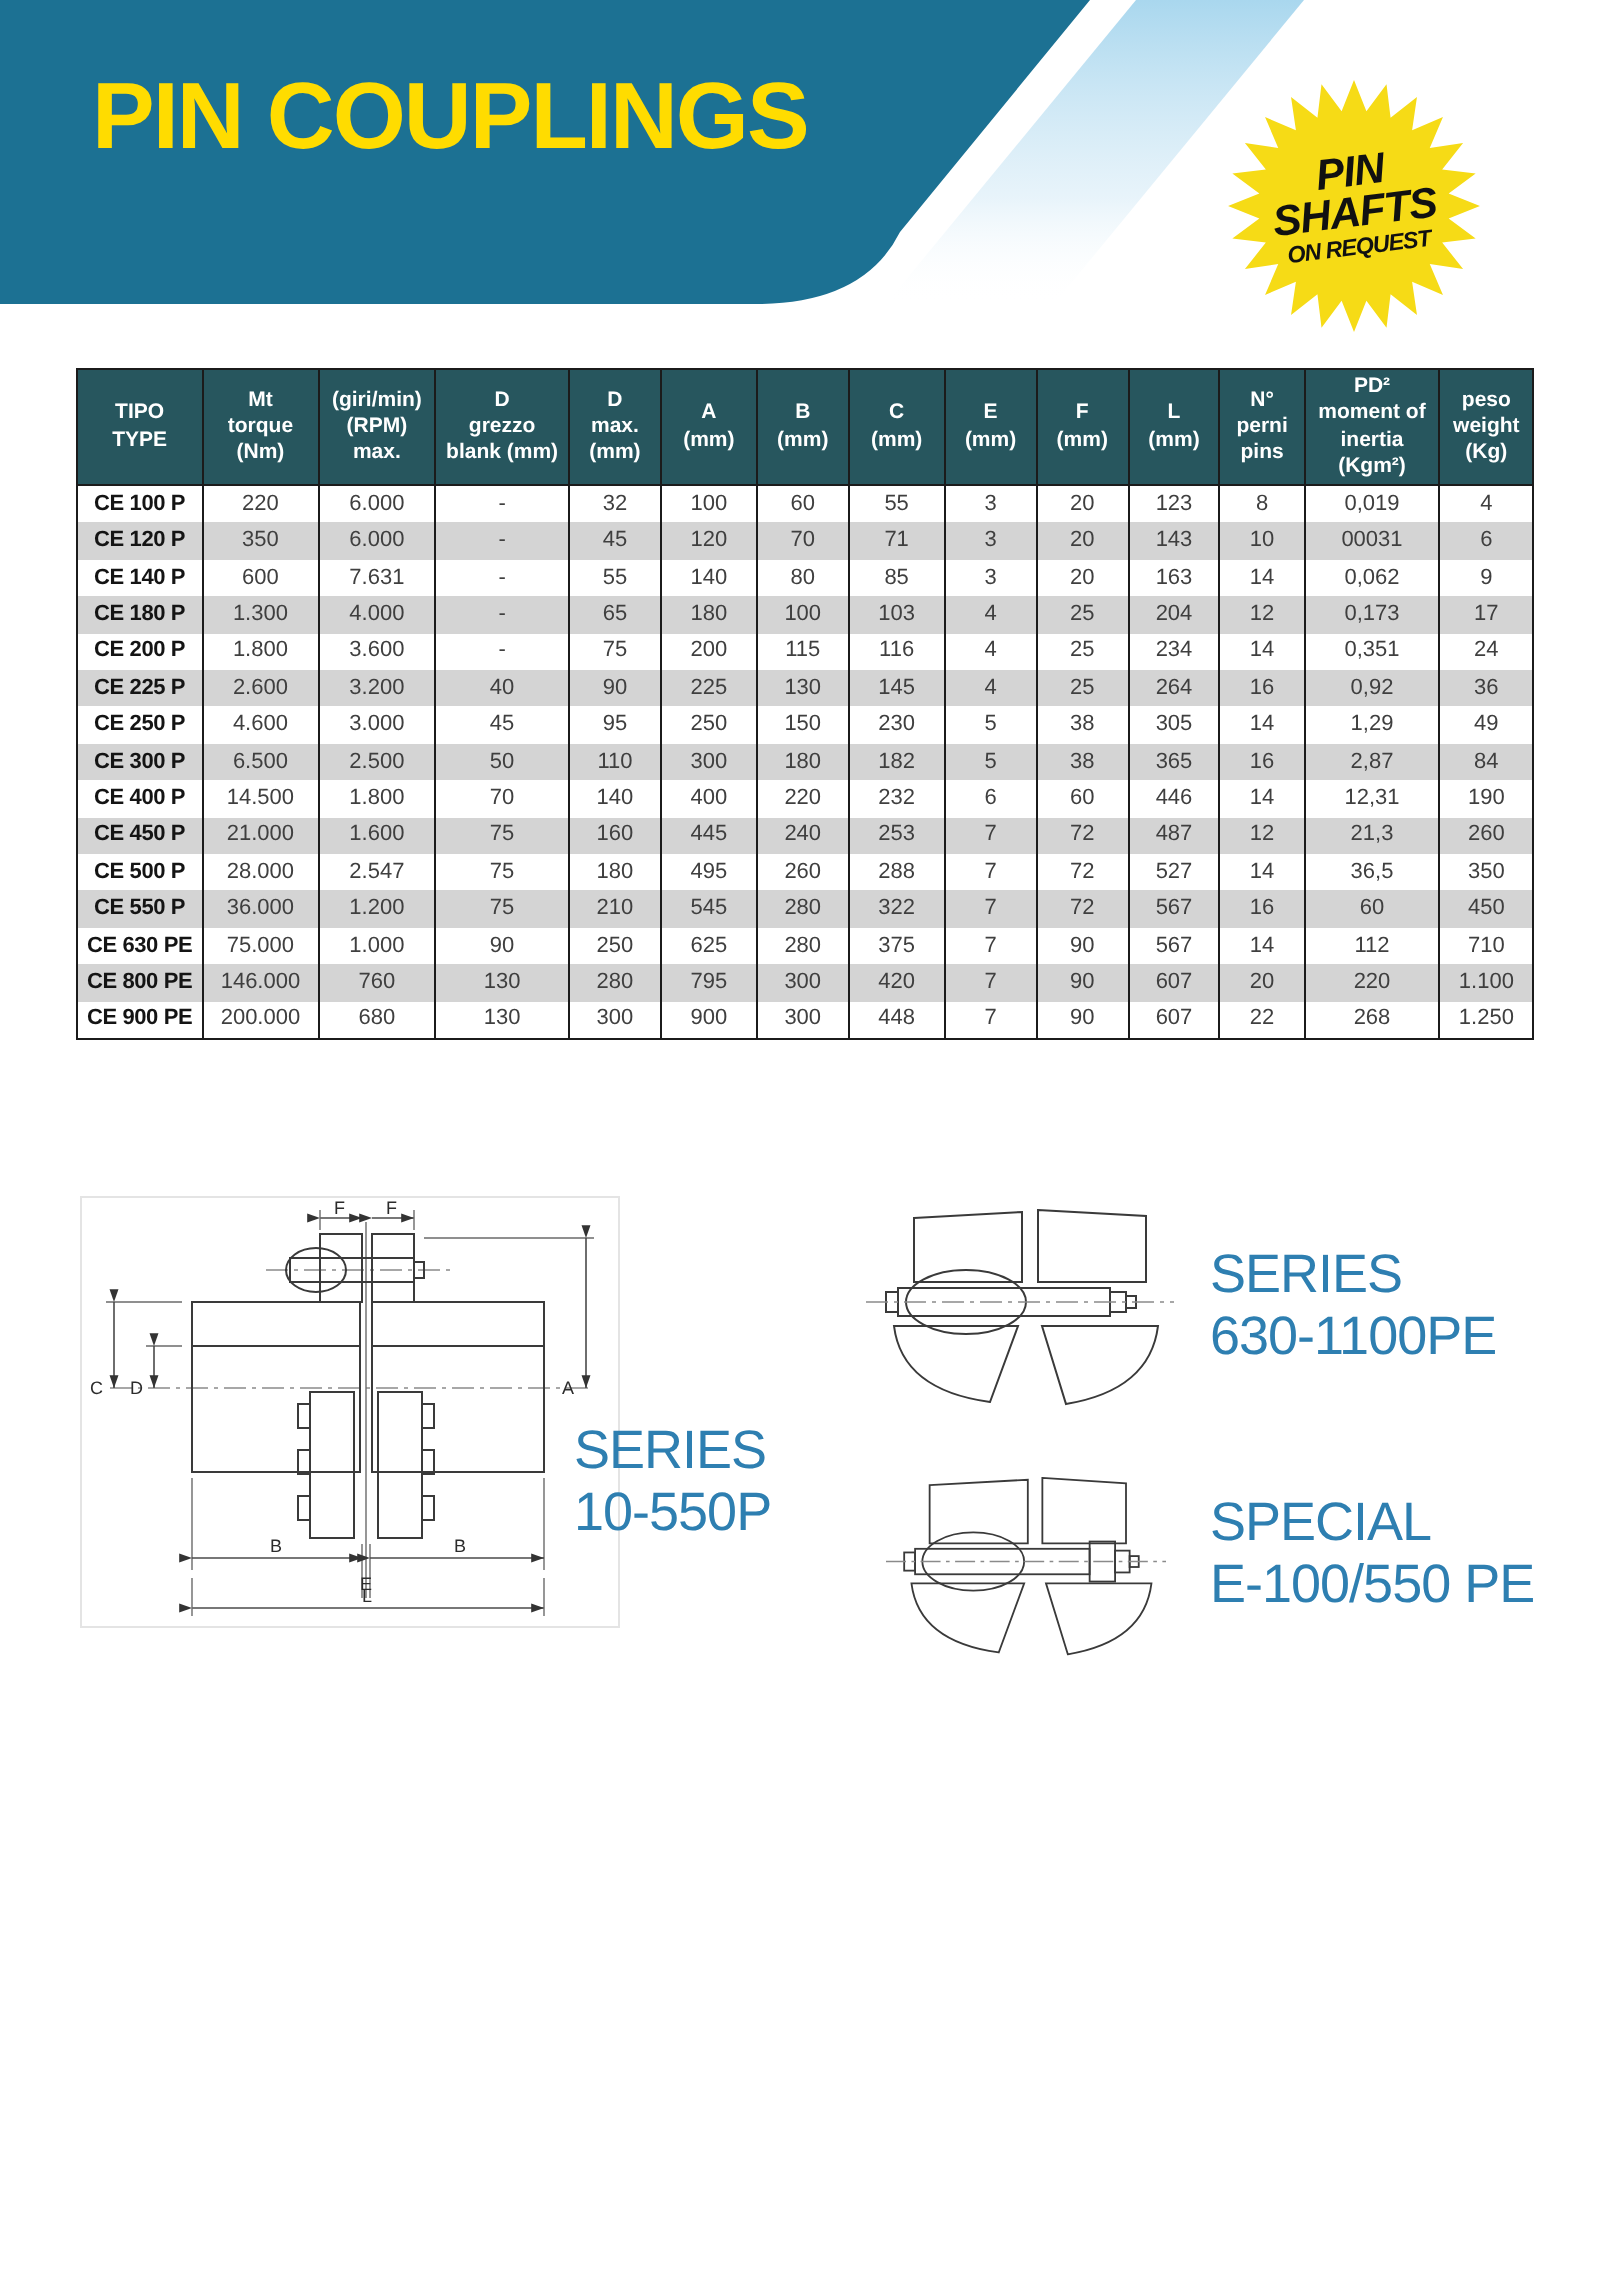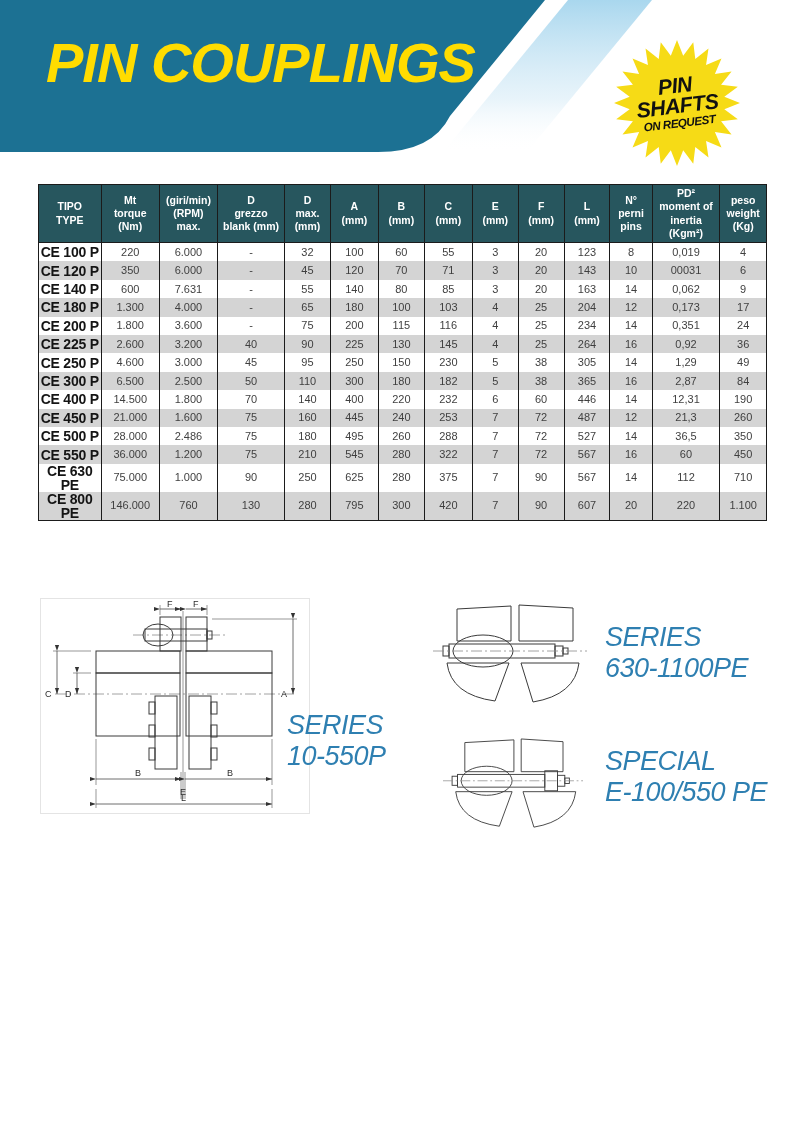--- a/index.html
+++ b/index.html
@@ -9,47 +9,47 @@
   }
   html,body{margin:0;padding:0}
   body{
     width:800px;height:1139px;position:relative;overflow:hidden;background:#fff;
     font-family:"Liberation Sans",sans-serif;
   }
   
   .banner-svg{position:absolute;left:0;top:0;width:800px;height:160px;display:block}
   .page-title{
     position:absolute;left:46px;top:30px;width:520px;
-    font-size:56px;font-weight:bold;font-style:italic;color:var(--yellow);
+    font-size:47px;font-weight:bold;color:var(--yellow);
     letter-spacing:-1px;white-space:nowrap;
   }
   .badge-svg{position:absolute;left:612px;top:38px;width:130px;height:130px}
   .badge-text{font-weight:bold;font-style:italic;fill:#111;text-anchor:middle;
     font-family:"Liberation Sans",sans-serif;letter-spacing:-0.5px}
   
   .table-wrap{position:absolute;left:38px;top:184px;width:729px}
   table.spec{border-collapse:collapse;table-layout:fixed;width:100%;border:1px solid var(--line)}
   table.spec th{
     background:var(--header-teal);color:#fff;font-size:10.5px;font-weight:bold;
     text-align:center;vertical-align:middle;height:53px;padding:2px 1px;
     border-left:1px solid var(--line);border-bottom:1px solid var(--line);
   }
   table.spec th:first-child, table.spec td:first-child{border-left:none}
   table.spec th div{line-height:1.25}
   table.spec td{
     font-size:11px;color:#3f3f3f;text-align:center;vertical-align:middle;
     height:18.42px;padding:0 1px;line-height:1;border-left:1px solid var(--line);
   }
-  table.spec td.type-cell{font-weight:bold;color:#141414;font-size:14px;letter-spacing:-0.2px}
+  table.spec td.type-cell{font-weight:bold;color:#141414;font-size:11px;letter-spacing:-0.2px}
   table.spec tbody tr:nth-child(even){background:var(--stripe)}
   
   .drawing{position:absolute}
   .main-draw{left:40px;top:598px;border:1px solid #e4e4e4}
   .series-caption{
-    position:absolute;color:var(--blue);font-style:italic;font-size:27px;
+    position:absolute;color:var(--blue);font-size:27px;
     line-height:1.16;letter-spacing:-0.5px;white-space:nowrap;
   }
   .cap-main{left:287px;top:710px}
   .cap-pe{left:605px;top:622px}
   .cap-special{left:605px;top:746px}
   .dim-text{font-family:"Liberation Sans",sans-serif;font-size:9px;fill:#2c2c2c}
   .thin{stroke:var(--draw);stroke-width:1;fill:none}
   .thinner{stroke:#6a6a6a;stroke-width:.7;fill:none}
   .cl{stroke:#8a8a8a;stroke-width:.8;fill:none;stroke-dasharray:11 3 2 3}
   .dim{stroke:#4a4a4a;stroke-width:.8;fill:none}
@@ -322,21 +322,21 @@
           <td>7</td>
           <td>72</td>
           <td>487</td>
           <td>12</td>
           <td>21,3</td>
           <td>260</td>
         </tr>
         <tr>
           <td class="type-cell">CE 500 P</td>
           <td>28.000</td>
-          <td>2.486</td>
+          <td>2.547</td>
           <td>75</td>
           <td>180</td>
           <td>495</td>
           <td>260</td>
           <td>288</td>
           <td>7</td>
           <td>72</td>
           <td>527</td>
           <td>14</td>
           <td>36,5</td>
@@ -382,20 +382,36 @@
           <td>280</td>
           <td>795</td>
           <td>300</td>
           <td>420</td>
           <td>7</td>
           <td>90</td>
           <td>607</td>
           <td>20</td>
           <td>220</td>
           <td>1.100</td>
+        </tr>
+        <tr>
+          <td class="type-cell">CE 900 PE</td>
+          <td>200.000</td>
+          <td>680</td>
+          <td>130</td>
+          <td>300</td>
+          <td>900</td>
+          <td>300</td>
+          <td>448</td>
+          <td>7</td>
+          <td>90</td>
+          <td>607</td>
+          <td>22</td>
+          <td>268</td>
+          <td>1.250</td>
         </tr>
       </tbody>
   </table>
 </div>
 
 <svg class="drawing main-draw" style="left:40px;top:598px" width="268" height="214" viewBox="0 0 268 214">
   <defs>
     <pattern id="h1" width="7" height="7" patternUnits="userSpaceOnUse" patternTransform="rotate(45)">
       <line x1="0" y1="0" x2="0" y2="7" stroke="#4a4a4a" stroke-width="1"></line>
     </pattern>

